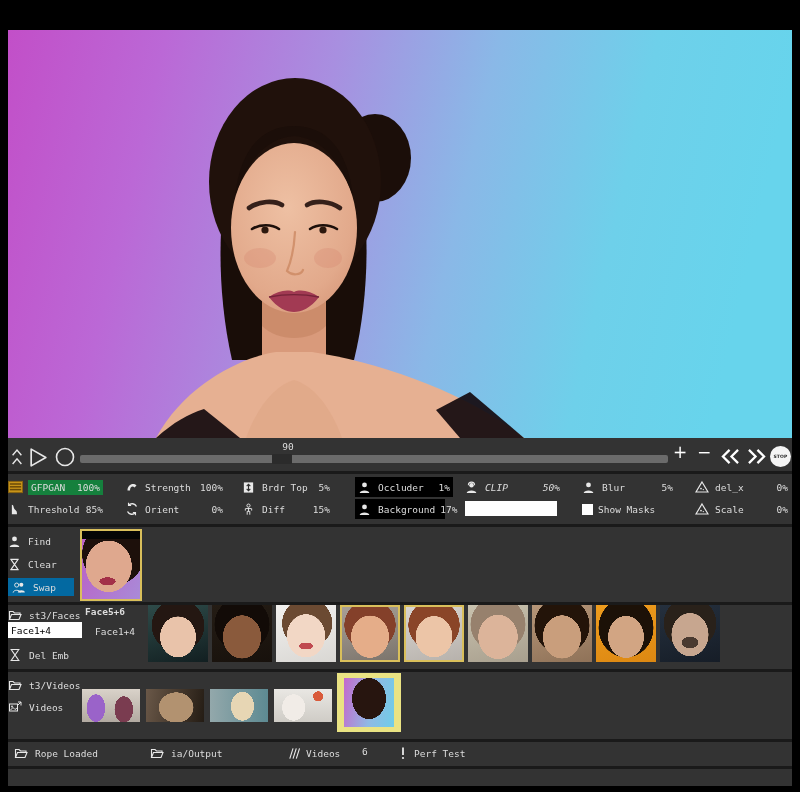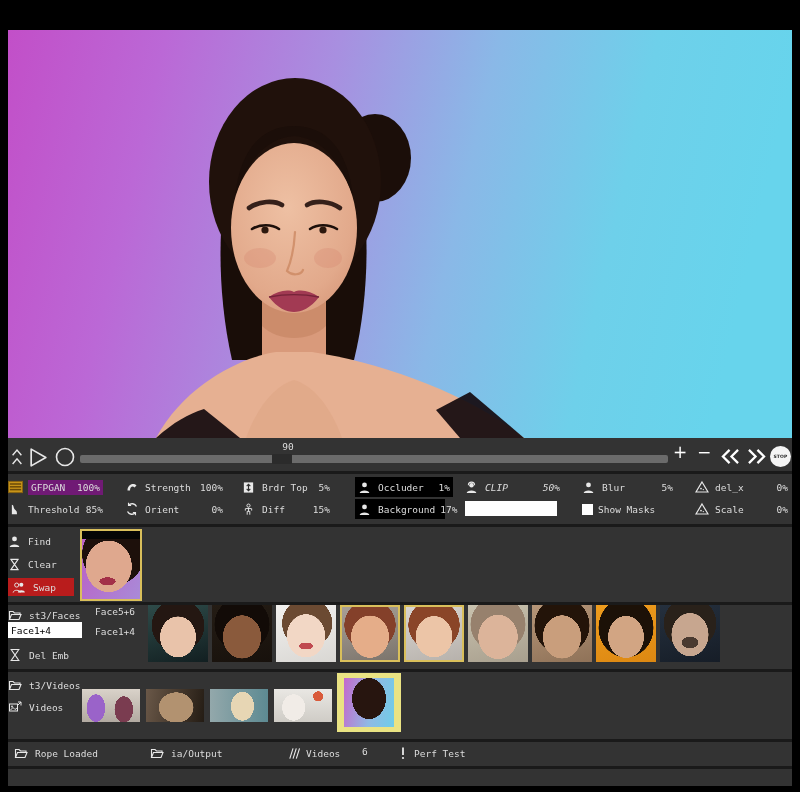--- a/index.html
+++ b/index.html
@@ -22,27 +22,27 @@
   .frame-label{position:absolute;left:250px;top:411px;width:60px;text-align:center;color:#ddd;}
   .pm{position:absolute;top:412px;width:20px;height:22px;color:#fff;font-size:17px;font-family:"DejaVu Sans",sans-serif;
       text-align:center;line-height:20px;}
   .stopbtn{position:absolute;left:762px;top:416px;width:21px;height:21px;background:#f4f4f4;border-radius:50%;
            display:flex;align-items:center;justify-content:center;font-size:4.5px;font-weight:bold;color:#222;
            letter-spacing:.2px;font-family:"DejaVu Sans",sans-serif;}
   .pcell{position:absolute;height:20px;display:flex;align-items:center;gap:5px;white-space:nowrap;}
   .pcell .pic{flex:0 0 auto;width:15px;height:15px;display:flex;align-items:center;}
   .pcell .pval{margin-left:auto;}
   .pcell.sel{background:#000;padding:0 3px;}
-  .pbadge{flex:1;display:flex;background:#701a75;padding:2px 3px;align-items:center;}
+  .pbadge{flex:1;display:flex;background:#15803d;padding:2px 3px;align-items:center;}
   .pbadge .pval{margin-left:auto;}
   .entry{position:absolute;background:#fff;border:none;font-family:"DejaVu Sans Mono",monospace;font-size:9.5px;
          color:#000;padding:1px 3px;}
   .checkbox{width:11px;height:11px;background:#fff;flex:0 0 auto;}
   .srow{position:absolute;height:18px;display:flex;align-items:center;gap:6px;white-space:nowrap;}
-  .srow.sel{background:#b91c1c;padding:0 4px;}
+  .srow.sel{background:#0369a1;padding:0 4px;}
   .thumb{position:absolute;}
   .gold{border:2px solid #d9bf5b;}
   .vtile-sel{position:absolute;background:#eae383;}
   svg.ig{display:block;}
 </style>
 </head>
 <body>
 
 <div class="window">
 
@@ -305,21 +305,21 @@
     </div>
     <input class="entry" style="left: 0px; top: 592px; width: 74px; height: 16px;" value="Face1+4">
     <div class="srow" style="left:0;top:616px;">
       <span class="pic" style="width:15px;">
         <svg class="ig" viewBox="0 0 14 14" width="14" height="14">
             <path d="M2.5,1.5 h9 M2.5,12.5 h9 M3.5,2 L10.5,12 M10.5,2 L3.5,12" stroke="#e8e8e8" stroke-width="1.2" fill="none"></path>
           </svg>
       </span>
       <span>Del Emb</span>
     </div>
-    <div style="position:absolute;left:87px;top:576px;">Face5+6</div>
+    <div style="position:absolute;left:77px;top:576px;font-weight:bold;">Face5+6</div>
     <div style="position:absolute;left:87px;top:596px;">Face1+4</div>
 
     <div class="thumb" style="left: 140px; top: 575px; width: 60px; height: 57px; background: radial-gradient(30% 36% at 50% 56%, rgb(233, 195, 170) 99%, rgba(0, 0, 0, 0) 100%), radial-gradient(44% 46% at 50% 36%, rgb(36, 23, 18) 99%, rgba(0, 0, 0, 0) 100%), linear-gradient(165deg, rgb(46, 75, 73), rgb(18, 31, 33));"></div>
     <div class="thumb" style="left: 204px; top: 575px; width: 60px; height: 57px; background: radial-gradient(32% 38% at 50% 56%, rgb(138, 90, 60) 99%, rgba(0, 0, 0, 0) 100%), radial-gradient(46% 48% at 50% 34%, rgb(18, 11, 7) 99%, rgba(0, 0, 0, 0) 100%), linear-gradient(165deg, rgb(36, 28, 20), rgb(23, 17, 12));"></div>
     <div class="thumb" style="left: 268px; top: 575px; width: 60px; height: 57px; background: radial-gradient(12% 6% at 50% 72%, rgb(192, 74, 80) 99%, rgba(0, 0, 0, 0) 100%), radial-gradient(32% 38% at 50% 54%, rgb(242, 215, 197) 99%, rgba(0, 0, 0, 0) 100%), radial-gradient(42% 44% at 52% 32%, rgb(107, 74, 50) 99%, rgba(0, 0, 0, 0) 100%), linear-gradient(165deg, rgb(242, 241, 239), rgb(217, 215, 211));"></div>
     <div class="thumb gold" style="left: 332px; top: 575px; width: 60px; height: 57px; background: radial-gradient(34% 40% at 50% 56%, rgb(229, 173, 137) 99%, rgba(0, 0, 0, 0) 100%), radial-gradient(46% 48% at 50% 34%, rgb(132, 64, 42) 99%, rgba(0, 0, 0, 0) 100%), linear-gradient(165deg, rgb(168, 159, 150), rgb(123, 116, 108));"></div>
     <div class="thumb gold" style="left: 396px; top: 575px; width: 60px; height: 57px; background: radial-gradient(33% 39% at 50% 56%, rgb(236, 197, 167) 99%, rgba(0, 0, 0, 0) 100%), radial-gradient(46% 48% at 50% 34%, rgb(138, 69, 40) 99%, rgba(0, 0, 0, 0) 100%), linear-gradient(165deg, rgb(217, 213, 209), rgb(183, 178, 172));"></div>
     <div class="thumb" style="left: 460px; top: 575px; width: 60px; height: 57px; background: radial-gradient(33% 39% at 50% 56%, rgb(220, 180, 154) 99%, rgba(0, 0, 0, 0) 100%), radial-gradient(46% 48% at 50% 34%, rgb(151, 129, 109) 99%, rgba(0, 0, 0, 0) 100%), linear-gradient(165deg, rgb(201, 194, 174), rgb(168, 159, 142));"></div>
     <div class="thumb" style="left: 524px; top: 575px; width: 60px; height: 57px; background: radial-gradient(32% 38% at 50% 56%, rgb(201, 158, 124) 99%, rgba(0, 0, 0, 0) 100%), radial-gradient(46% 50% at 50% 36%, rgb(35, 20, 9) 99%, rgba(0, 0, 0, 0) 100%), linear-gradient(165deg, rgb(182, 150, 120), rgb(143, 114, 88));"></div>
     <div class="thumb" style="left: 588px; top: 575px; width: 60px; height: 57px; background: radial-gradient(30% 37% at 50% 56%, rgb(210, 165, 131) 99%, rgba(0, 0, 0, 0) 100%), radial-gradient(46% 52% at 50% 40%, rgb(28, 17, 7) 99%, rgba(0, 0, 0, 0) 100%), linear-gradient(165deg, rgb(238, 156, 29), rgb(221, 136, 18));"></div>

